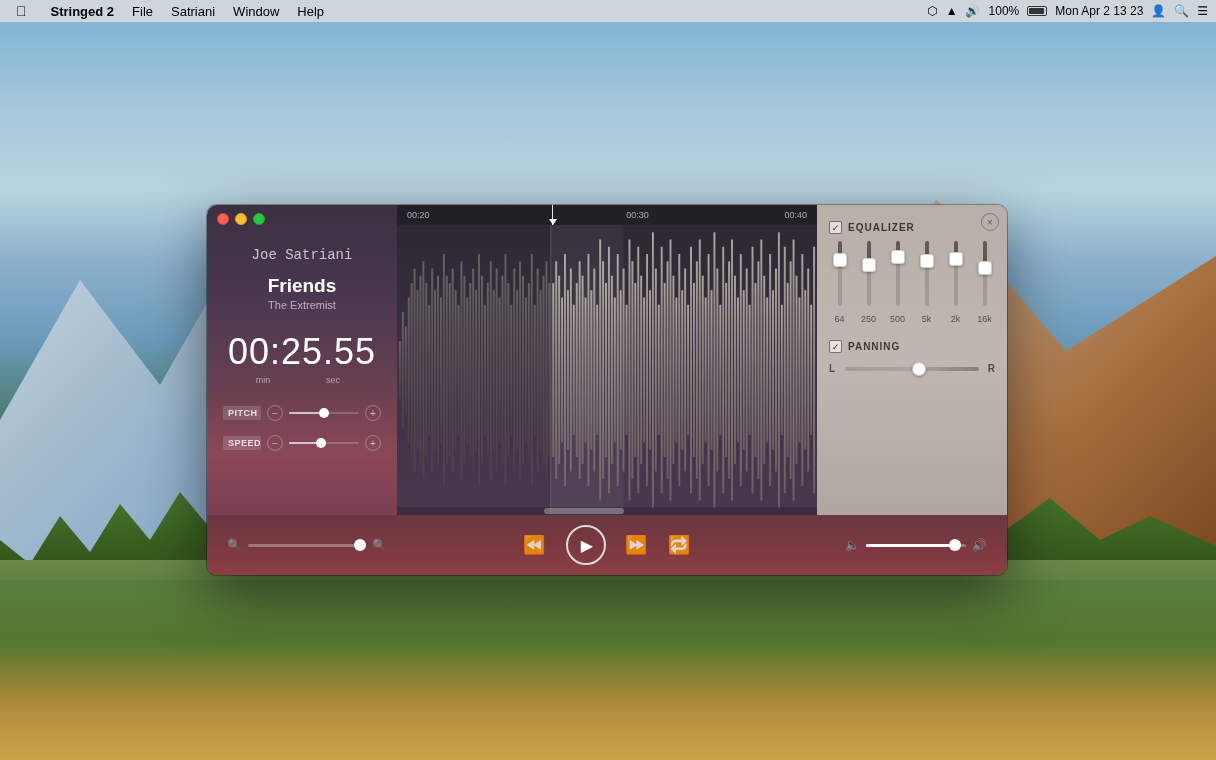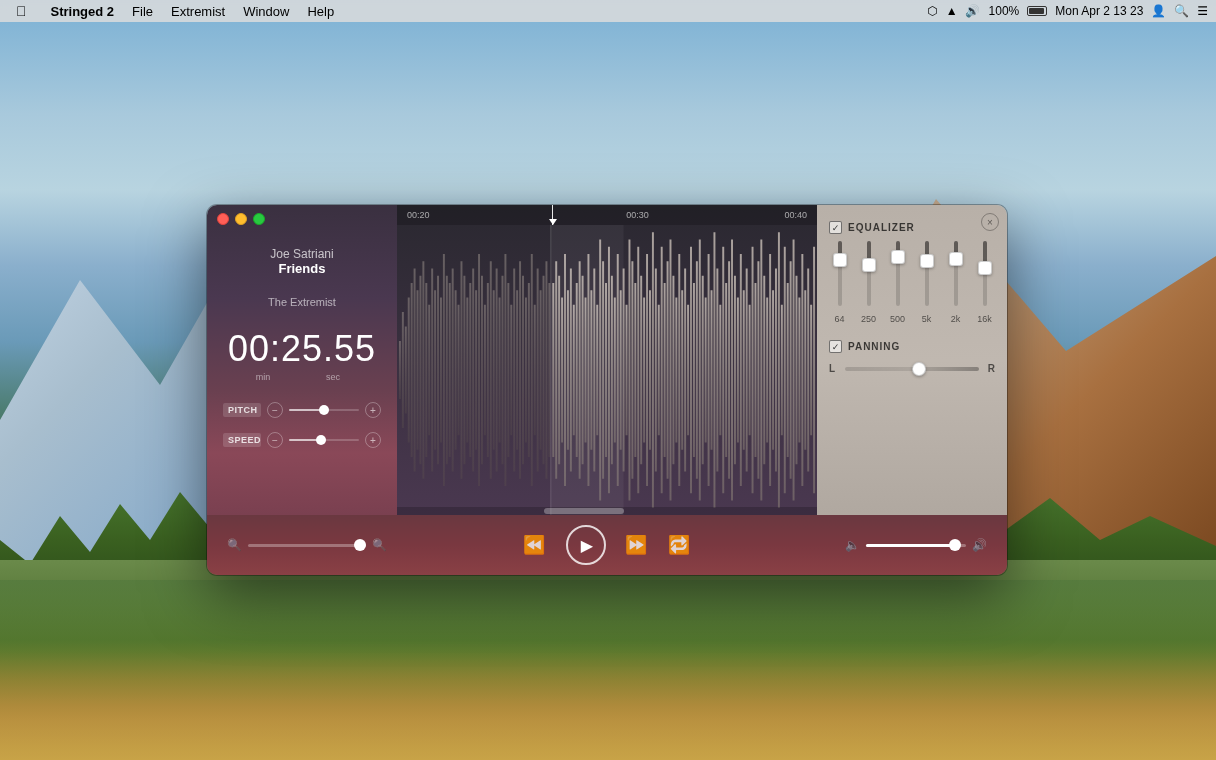--- a/index.html
+++ b/index.html
@@ -177,29 +177,30 @@
     .traffic-light.minimize { background: #ffbd2e; border: 1px solid #dea123; }
     .traffic-light.maximize { background: #28c940; border: 1px solid #1aab29; }
 
     .track-info {
       margin-top: 30px;
       text-align: center;
     }
 
     .track-artist {
       color: rgba(255,255,255,0.7);
-      font-size: 12px;
-      margin-bottom: 0;
+      font-size: 14px;
+      margin-bottom: 12px;
+      font-family: Liberation Mono, monospace;
     }
 
     .track-title {
       color: white;
-      font-size: 13px;
+      font-size: 19px;
       font-weight: 600;
-      margin-bottom: 20px;
+      margin-bottom: 2px;
     }
 
     .track-album {
       color: rgba(255,255,255,0.6);
       font-size: 11px;
     }
 
     .timer {
       margin-top: 20px;
     }
@@ -681,21 +682,21 @@
 <div class="mountains-right"></div>
 <div class="trees"></div>
 <div class="water"></div>
 <div class="water-reflection"></div>
 
 <div class="menubar">
   <div class="menubar-left">
     <span class="menubar-item apple-icon"></span>
     <span class="menubar-item app-name">Stringed 2</span>
     <span class="menubar-item">File</span>
-    <span class="menubar-item">Extremist</span>
+    <span class="menubar-item">Satriani</span>
     <span class="menubar-item">Window</span>
     <span class="menubar-item">Help</span>
   </div>
   <div class="menubar-right">
     <span>⬡</span>
     <span>▲</span>
     <span>🔊</span>
     <span>100%</span>
     <span>
       <span class="battery-body">

